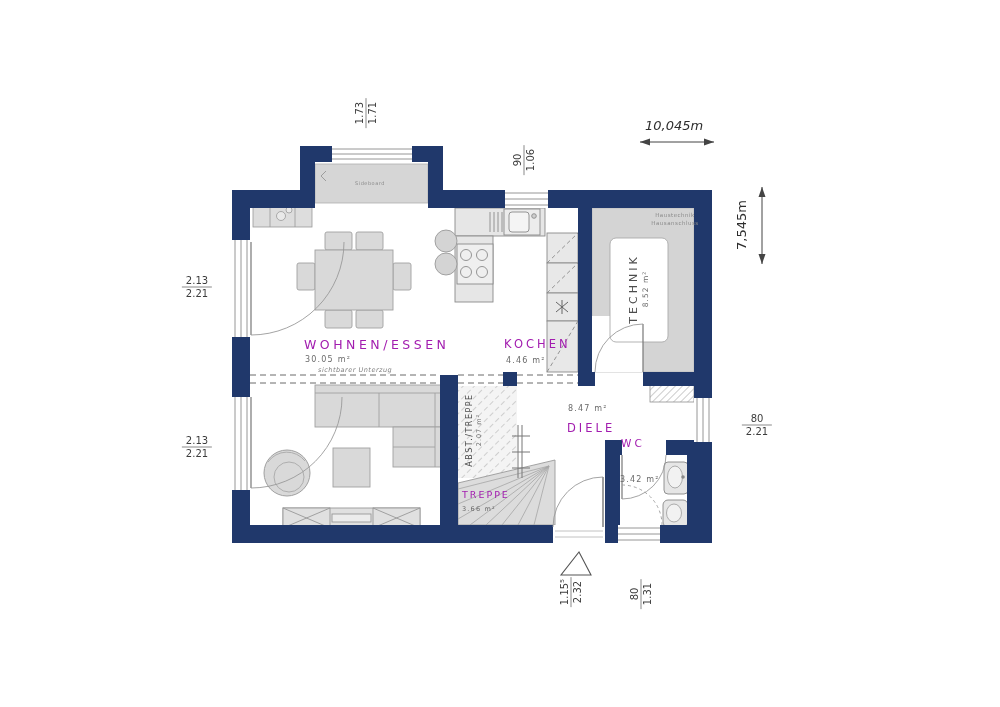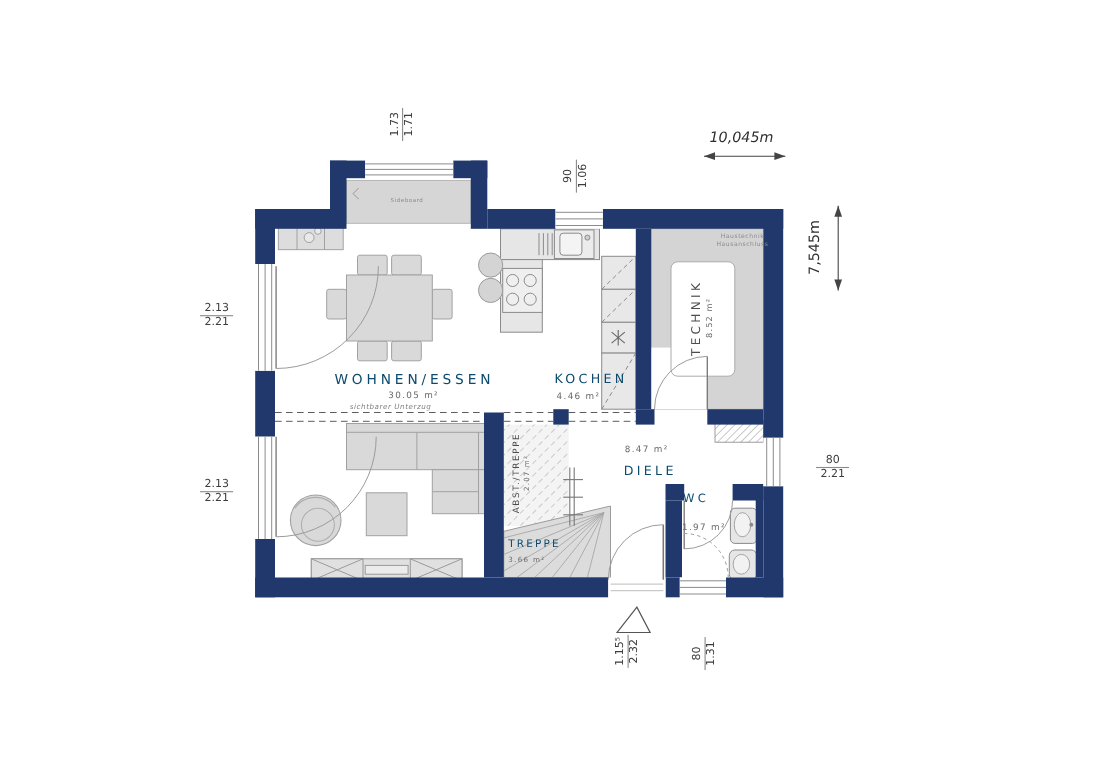--- a/index.html
+++ b/index.html
@@ -1,19 +1,19 @@
 <!DOCTYPE html>
 <html><head>
 <meta charset="utf-8">
 <style>
   html,body{margin:0;padding:0;background:#fff;}
   #stage{position:relative;width:1000px;height:707px;background:#ffffff;overflow:hidden;
          font-family:"DejaVu Sans","Liberation Sans",sans-serif;}
   svg{position:absolute;left:0;top:0;}
-  .lbl{position:absolute;color:#0c4a6e;letter-spacing:3px;font-size:11.5px;white-space:nowrap;}
+  .lbl{position:absolute;color:#a21caf;letter-spacing:3px;font-size:11.5px;white-space:nowrap;}
   .lbl.big{font-size:12.5px;letter-spacing:3.5px;}
   .lbl.small{font-size:9.5px;letter-spacing:2px;}
   .area{position:absolute;color:#6a6a6a;font-size:8px;letter-spacing:1.2px;white-space:nowrap;}
   .tiny{position:absolute;color:#8a8a8a;font-size:5.5px;letter-spacing:.5px;white-space:nowrap;}
   .note{position:absolute;color:#7d7d7d;font-size:6.5px;letter-spacing:.5px;white-space:nowrap;}
   .rotc{position:absolute;transform:translate(-50%,-50%) rotate(-90deg);transform-origin:center;
         display:flex;flex-direction:column;align-items:center;white-space:nowrap;}
   .rotc .nm{color:#4d4d4d;font-size:11px;letter-spacing:3px;}
   .rotc .ar{color:#6a6a6a;font-size:7.5px;letter-spacing:1px;margin-top:1px;}
   .rotc.sm .nm{font-size:8px;letter-spacing:1.5px;}
@@ -300,30 +300,30 @@
     <polygon points="714,142 704,138.5 704,145.5" fill="#444444" stroke="none"></polygon>
   </g>
   <g stroke="#444444" stroke-width="1">
     <line x1="762" y1="187" x2="762" y2="264"></line>
     <polygon points="762,187 758.5,197 765.5,197" fill="#444444" stroke="none"></polygon>
     <polygon points="762,264 758.5,254 765.5,254" fill="#444444" stroke="none"></polygon>
   </g>
 </svg>
 
 <div class="lbl big" style="left:304px;top:337px;">WOHNEN/ESSEN</div>
-<div class="area" style="left:305px;top:355px;margin-left:48px;">30.05 m²</div>
+<div class="area" style="left:305px;top:355px;">30.05 m²</div>
 
 <div class="lbl" style="left:504px;top:337px;">KOCHEN</div>
 <div class="area" style="left:506px;top:356px;">4.46 m²</div>
 
 <div class="lbl" style="left:567px;top:407px;margin-top:14px;">DIELE</div>
 <div class="area" style="left:568px;top:404px;">8.47 m²</div>
 
-<div class="lbl" style="left:621px;top:447px;font-size:10.5px;">WC</div>
-<div class="area" style="left:620px;top:475px;">1.97 m²</div>
+<div class="lbl" style="left:621px;top:437px;font-size:10.5px;">WC</div>
+<div class="area" style="left:620px;top:475px;">3.42 m²</div>
 
 <div class="lbl small" style="left:462px;top:489px;">TREPPE</div>
 <div class="area" style="left:462px;top:505px;font-size:6.5px;">3.66 m²</div>
 
 <div class="rotc" style="left:638px;top:289px;">
   <span class="nm">TECHNIK</span>
   <span class="ar">8.52 m²</span>
 </div>
 
 <div class="rotc sm" style="left:474px;top:430px;">

